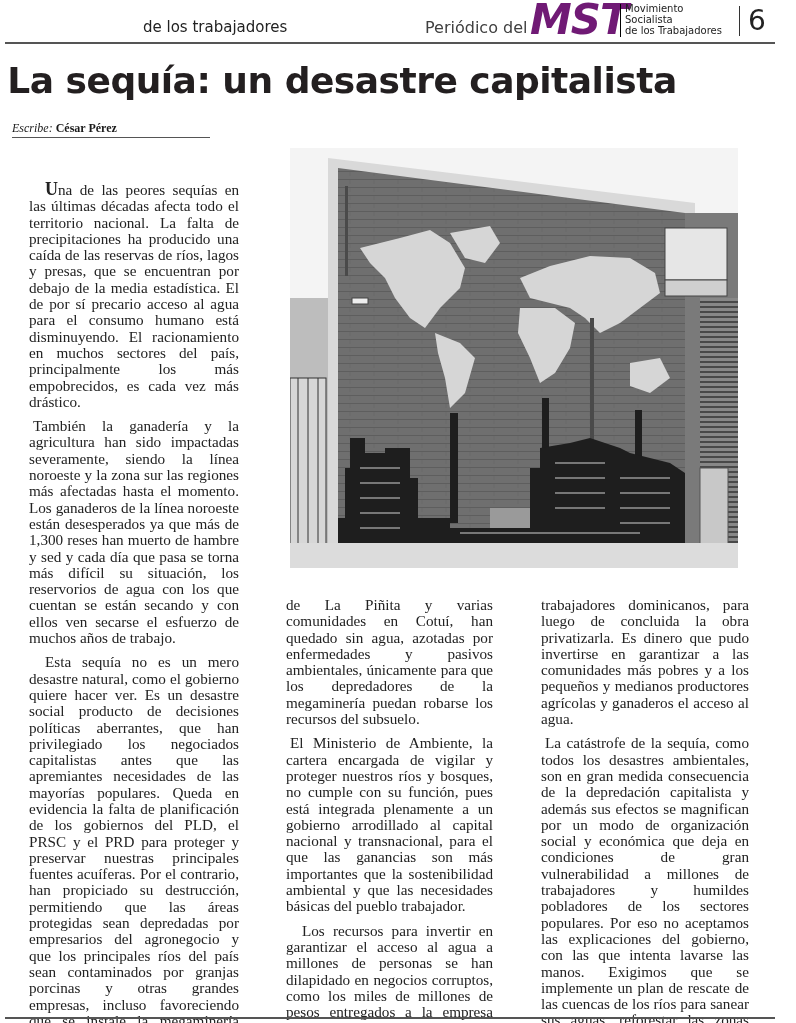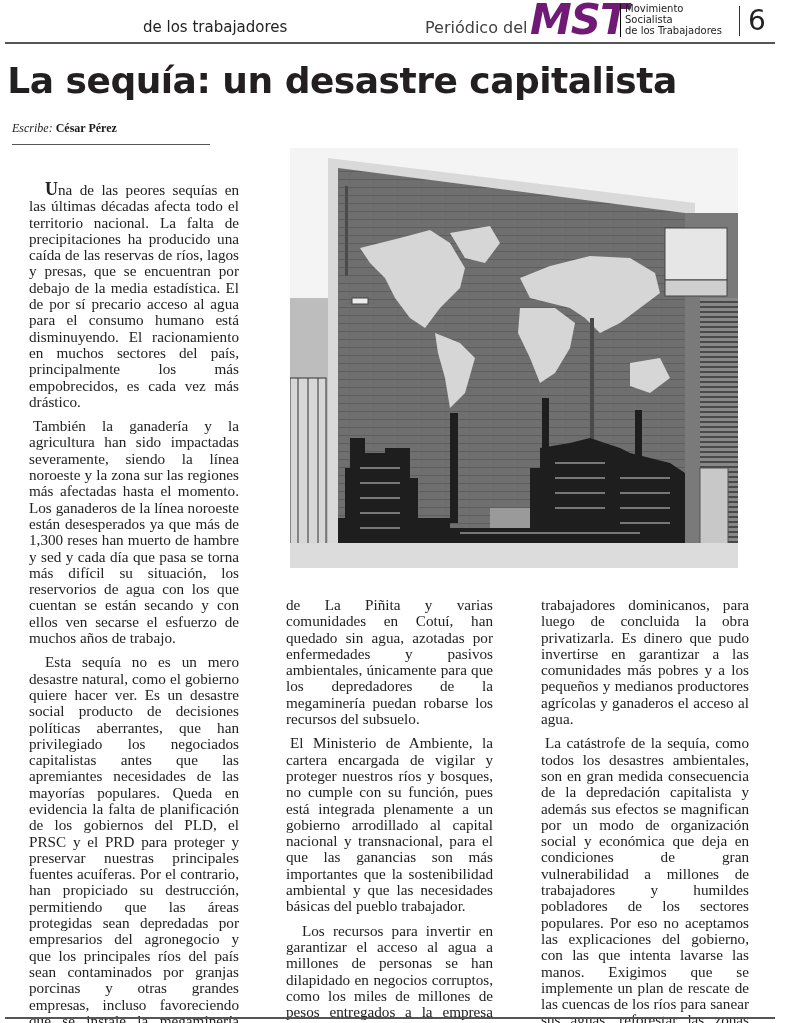--- a/index.html
+++ b/index.html
@@ -11,21 +11,21 @@
   .periodico { position: absolute; left: 425px; top: 18px; font-family: "DejaVu Sans", sans-serif; font-size: 16px; color: #404040; }
   .mst-logo { position: absolute; left: 530px; top: 0px; font-family: "DejaVu Sans", sans-serif; font-weight: bold; font-size: 42px; color: #701a75; letter-spacing: -1px; line-height: 40px; font-style: italic; }
   .mst-sep { position: absolute; left: 620px; top: 4px; width: 1px; height: 33px; background: #000; }
   .mst-full { position: absolute; left: 625px; top: 3px; font-family: "DejaVu Sans", sans-serif; font-size: 10px; line-height: 11px; color: #222; }
   .page-sep { position: absolute; left: 739px; top: 6px; width: 1px; height: 30px; background: #333; }
   .page-num { position: absolute; left: 748px; top: 3px; font-family: "DejaVu Sans", sans-serif; font-size: 28px; color: #222; line-height: 36px; }
   .rule-top { position: absolute; left: 5px; top: 42px; width: 770px; height: 2px; background: #555; }
 
   .headline { position: absolute; left: 0; top: 60px; width: 684px; text-align: center; font-family: "DejaVu Sans", sans-serif; font-weight: bold; font-size: 36px; color: #231f20; letter-spacing: -0.5px; }
 
-  .byline { position: absolute; left: 12px; top: 121px; width: 198px; font-family: "Liberation Serif", serif; font-size: 12px; border-bottom: 1px solid #555; padding-bottom: 8px; }
+  .byline { position: absolute; left: 12px; top: 121px; width: 198px; font-family: "Liberation Serif", serif; font-size: 12px; border-bottom: 1px solid #555; padding-bottom: 1px; }
   .byline .lbl { font-style: italic; }
   .byline .name { font-weight: bold; }
 
   .col { position: absolute; font-family: "Liberation Serif", serif; font-size: 15.2px; line-height: 16.3px; color: #222; text-align: justify; }
   .col p { margin: 8px; }
   .col1 { left: 21px; top: 173px; width: 226px; }
   .col2 { left: 278px; top: 589px; width: 223px; }
   .col3 { left: 533px; top: 589px; width: 224px; }
   .indent { text-indent: 16px; }
   .indent-s { text-indent: 4px; }

